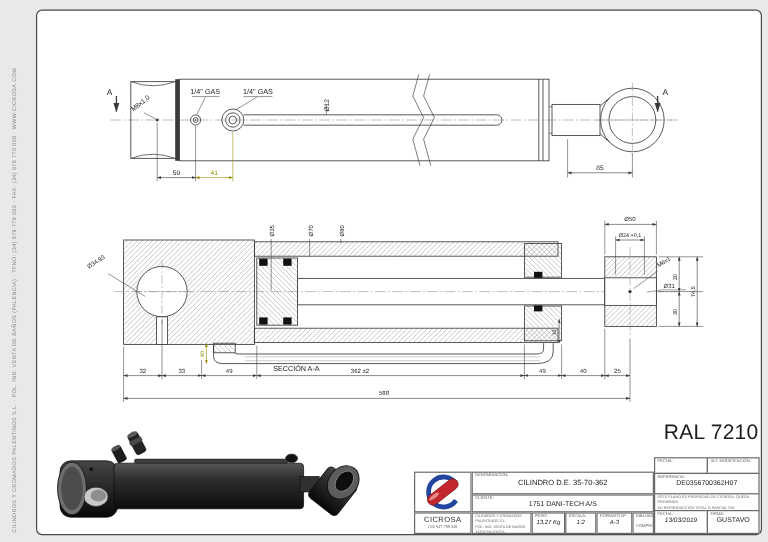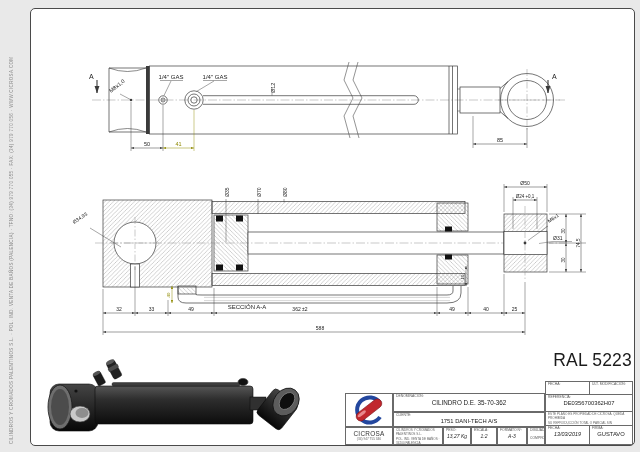--- a/index.html
+++ b/index.html
@@ -249,21 +249,21 @@
       <ellipse cx="243" cy="382" rx="5" ry="3.6" fill="#111" stroke="#444" stroke-width="0.7"></ellipse>
       <rect x="250" y="397" width="16" height="13" fill="#303030" stroke="#0a0a0a" stroke-width="0.5"></rect>
       <g transform="rotate(38 278 410)">
         <rect x="262" y="394" width="30" height="32" rx="4" fill="url(#gBoss)" stroke="#0a0a0a" stroke-width="0.6"></rect>
       </g>
       <ellipse cx="286" cy="402" rx="12" ry="15" transform="rotate(38 286 402)" fill="#5c5c5c" stroke="#111" stroke-width="0.8"></ellipse>
       <ellipse cx="287" cy="401" rx="6.5" ry="9.5" transform="rotate(38 287 401)" fill="#0e0e0e" stroke="#888" stroke-width="0.7"></ellipse>
     </g>
   </svg>
 
-  <div class="ral">RAL 5223</div>
+  <div class="ral">RAL 7210</div>
 
   <div class="tb">
     <div class="cell" style="left:200px;top:0;width:45px;height:14px;">
       <span class="lbl">FECHA:</span>
     </div>
     <div class="cell" style="left:244px;top:0;width:44px;height:14px;">
       <span class="lbl">ÚLT. MODIFICACIÓN:</span>
     </div>
     <div class="cell" style="left:200px;top:13px;width:88px;height:18px;">
       <span class="lbl">REFERENCIA:</span>

